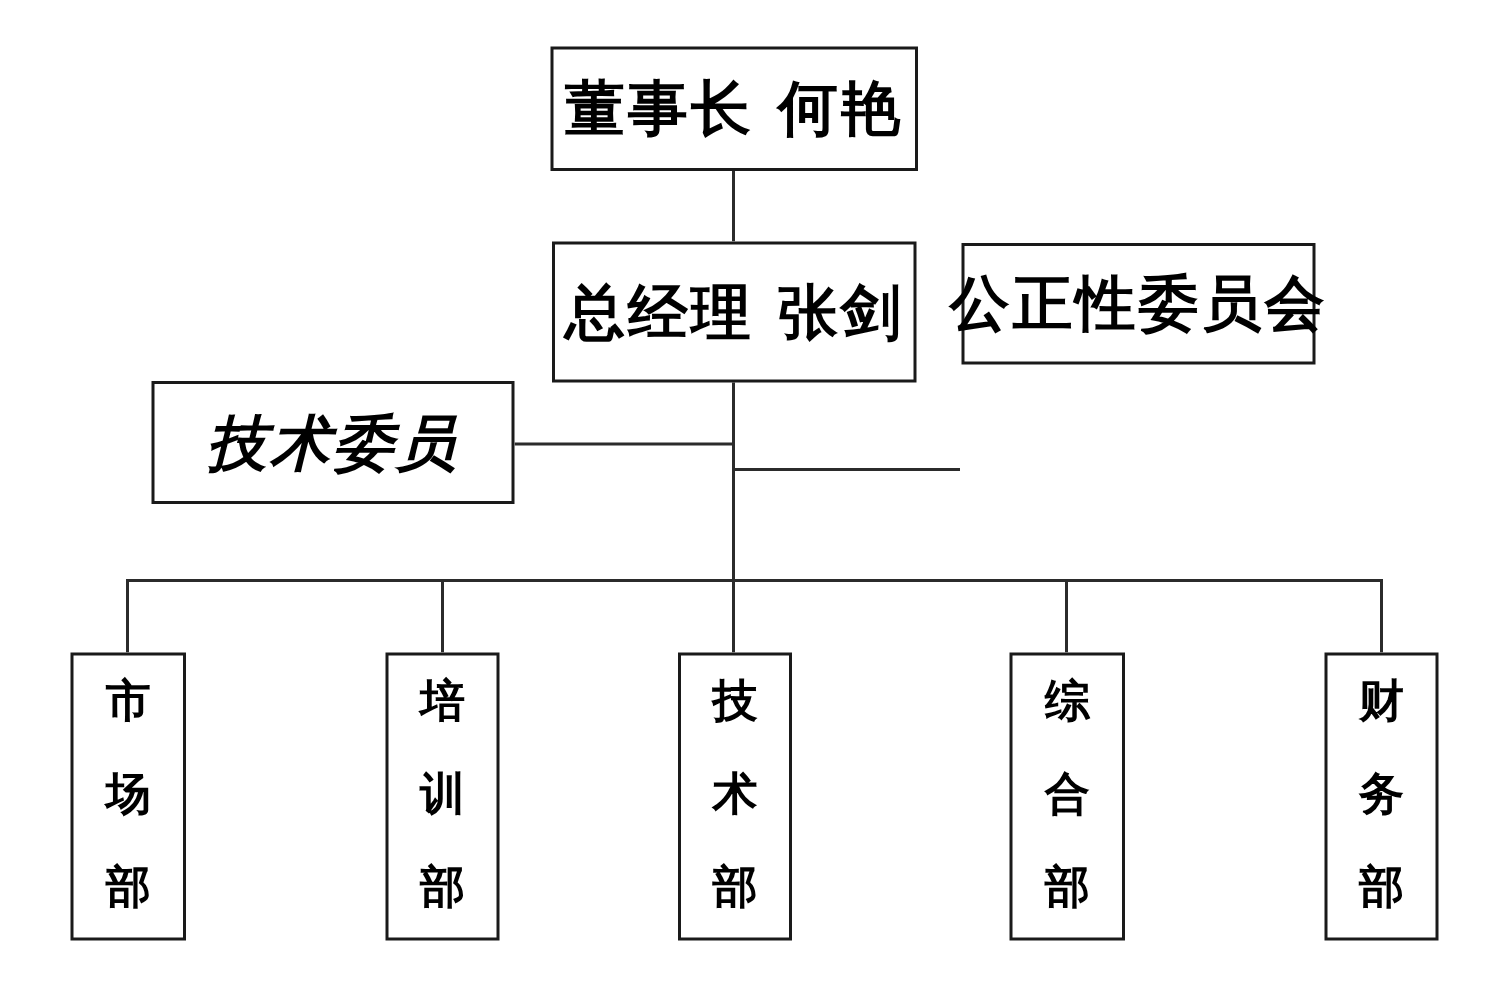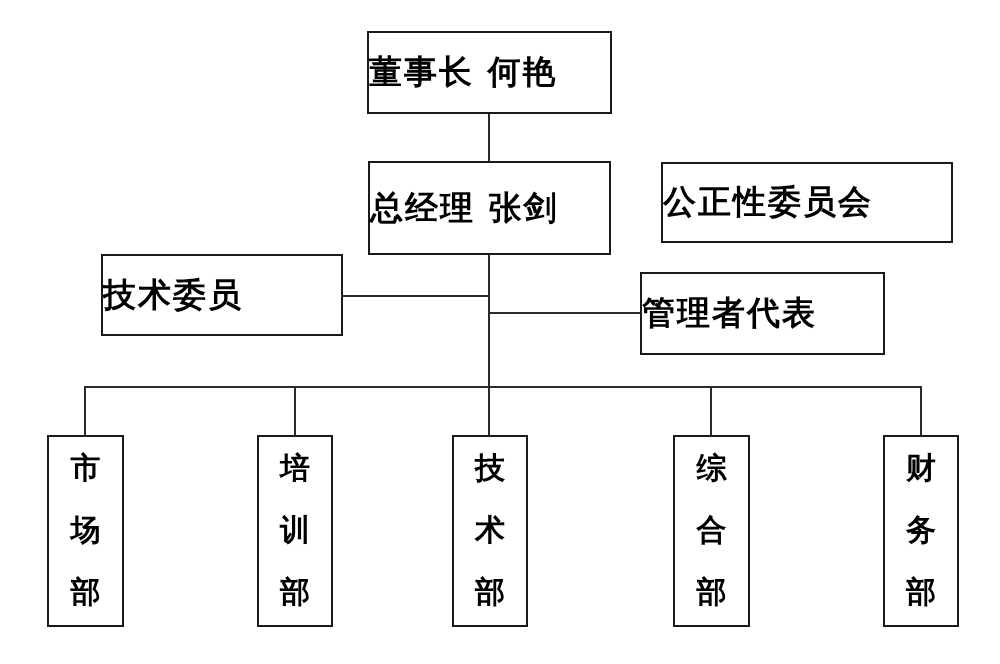--- a/index.html
+++ b/index.html
@@ -15,46 +15,46 @@
     font-family: "DejaVu Sans", "Liberation Sans", sans-serif;
     overflow: hidden;
   }
   .node {
     position: absolute;
     box-sizing: border-box;
     border: 2px solid #1a1a1a;
     background: #ffffff;
     display: flex;
     align-items: center;
-    justify-content: flex-start;
+    justify-content: center;
     color: #000000;
     font-weight: bold;
-    font-size: 33px;
+    font-size: 40px;
     letter-spacing: 2px;
     white-space: nowrap;
   }
   .node.dept {
     flex-direction: column;
     justify-content: space-between;
     padding: 16px 0 18px 0;
     letter-spacing: 0;
     font-size: 30px;
   }
   .dept .ch {
     line-height: 1;
   }
   .line {
     position: absolute;
     background: #2b2b2b;
   }
   
   #box-chairman      { left: 367px; top: 31px;  width: 245px; height: 83px; }
   #box-gm            { left: 368px; top: 161px; width: 243px; height: 94px; }
-  #box-impartiality  { left: 641px; top: 162px; width: 292px; height: 81px; margin-left: 20px; }
-  #box-techcomm      { left: 101px; top: 254px; width: 242px; height: 82px; }
+  #box-impartiality  { left: 641px; top: 162px; width: 236px; height: 81px; }
+  #box-techcomm      { left: 101px; top: 254px; width: 242px; height: 82px; font-style: italic; }
   #box-mgmtrep       { left: 640px; top: 272px; width: 245px; height: 83px; }
   #box-dept-0 { left: 47px;  top: 435px; width: 77px; height: 192px; }
   #box-dept-1 { left: 257px; top: 435px; width: 76px; height: 192px; }
   #box-dept-2 { left: 452px; top: 435px; width: 76px; height: 192px; }
   #box-dept-3 { left: 673px; top: 435px; width: 77px; height: 192px; }
   #box-dept-4 { left: 883px; top: 435px; width: 76px; height: 192px; }
   
   #ln-chairman-gm { left: 488px; top: 114px; width: 2px;  height: 47px; }
   #ln-trunk       { left: 488px; top: 242px; width: 2px;  height: 193px; }
   #ln-techcomm    { left: 343px; top: 295px; width: 146px; height: 2px; }
@@ -89,23 +89,20 @@
   </div>
 
   <div class="node" id="box-impartiality">
     <span>公正性委员会</span>
   </div>
 
   <div class="node" id="box-techcomm">
     <span>技术委员</span>
   </div>
 
-  <div class="node" id="box-mgmtrep">
-    <span>管理者代表</span>
-  </div>
 
   <div class="node dept" id="box-dept-0">
     <span class="ch">市</span>
     <span class="ch">场</span>
     <span class="ch">部</span>
   </div>
 
   <div class="node dept" id="box-dept-1">
     <span class="ch">培</span>
     <span class="ch">训</span>

